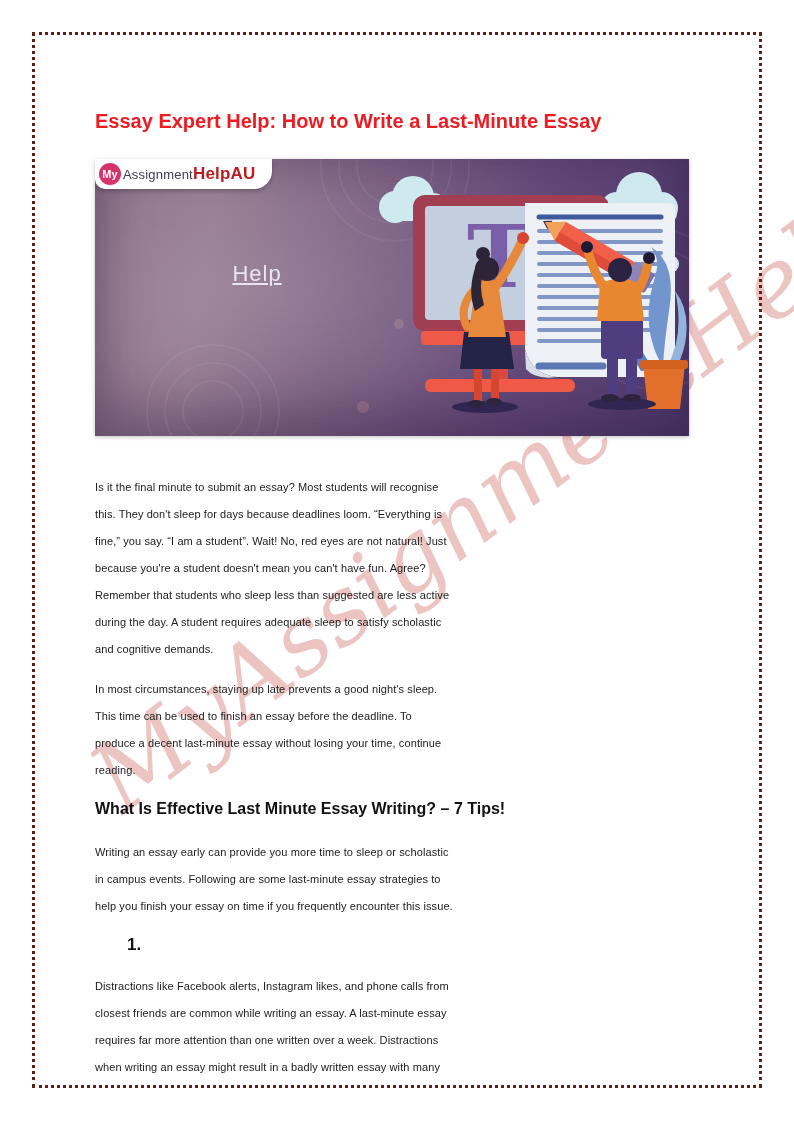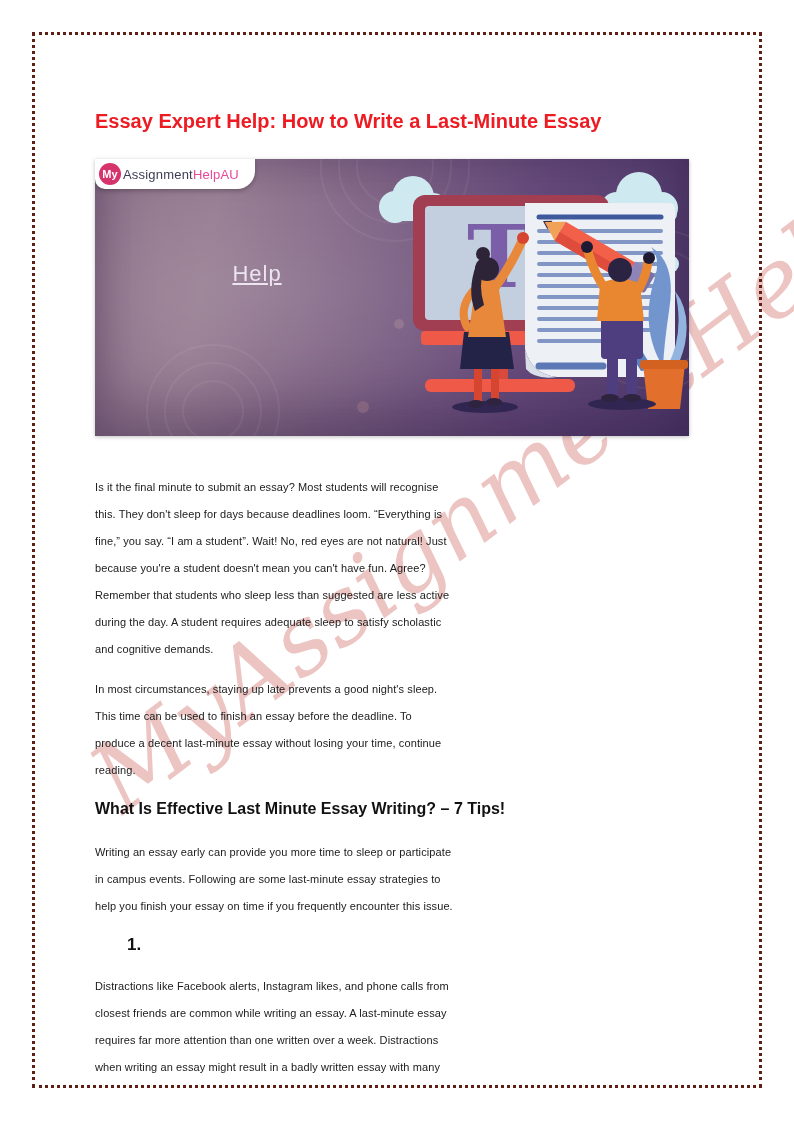--- a/index.html
+++ b/index.html
@@ -75,21 +75,21 @@
     z-index: 2;
   }
   .logo-badge {
     width: 22px; height: 22px; border-radius: 50%;
     background: #d6336c; color: #fff;
     font-size: 11px; font-weight: bold;
     display: flex; align-items: center; justify-content: center;
     margin-right: 2px;
   }
   .logo-dark  { font-size: 13px; font-weight: 500; color: #3c3c55; letter-spacing: 0.2px; }
-  .logo-accent{ font-size: 13px; font-weight: 400; color: #ec4899; letter-spacing: 0.2px; }
+  .logo-accent{ font-size: 17px; font-weight: 700; color: #b91c1c; letter-spacing: 0.2px; }
 
   .banner-titles {
     position: absolute; left: 28px; top: 94px;
     width: 268px; text-align: center; z-index: 2;
   }
   .banner-headline {
     font-size: 37px; font-weight: bold; color: #ffffff;
     letter-spacing: 0.5px; line-height: 40px;
     text-shadow: 0 1px 2px rgba(40,20,60,0.3);
   }
@@ -271,21 +271,21 @@
 Remember that students who sleep less than suggested are less active
 during the day. A student requires adequate sleep to satisfy scholastic
 and cognitive demands.</p>
     <p class="body-par">In most circumstances, staying up late prevents a good night's sleep.
 This time can be used to finish an essay before the deadline. To
 produce a decent last-minute essay without losing your time, continue
 reading.</p>
 
     <h2 class="section-heading">What Is Effective Last Minute Essay Writing? – 7 Tips!</h2>
 
-    <p class="body-par">Writing an essay early can provide you more time to sleep or participate
+    <p class="body-par">Writing an essay early can provide you more time to sleep or scholastic
 in campus events. Following are some last-minute essay strategies to
 help you finish your essay on time if you frequently encounter this issue.</p>
 
     <div class="tip-item">
       <span>1.</span>
     </div>
 
     <p class="body-par">Distractions like Facebook alerts, Instagram likes, and phone calls from
 closest friends are common while writing an essay. A last-minute essay
 requires far more attention than one written over a week. Distractions

